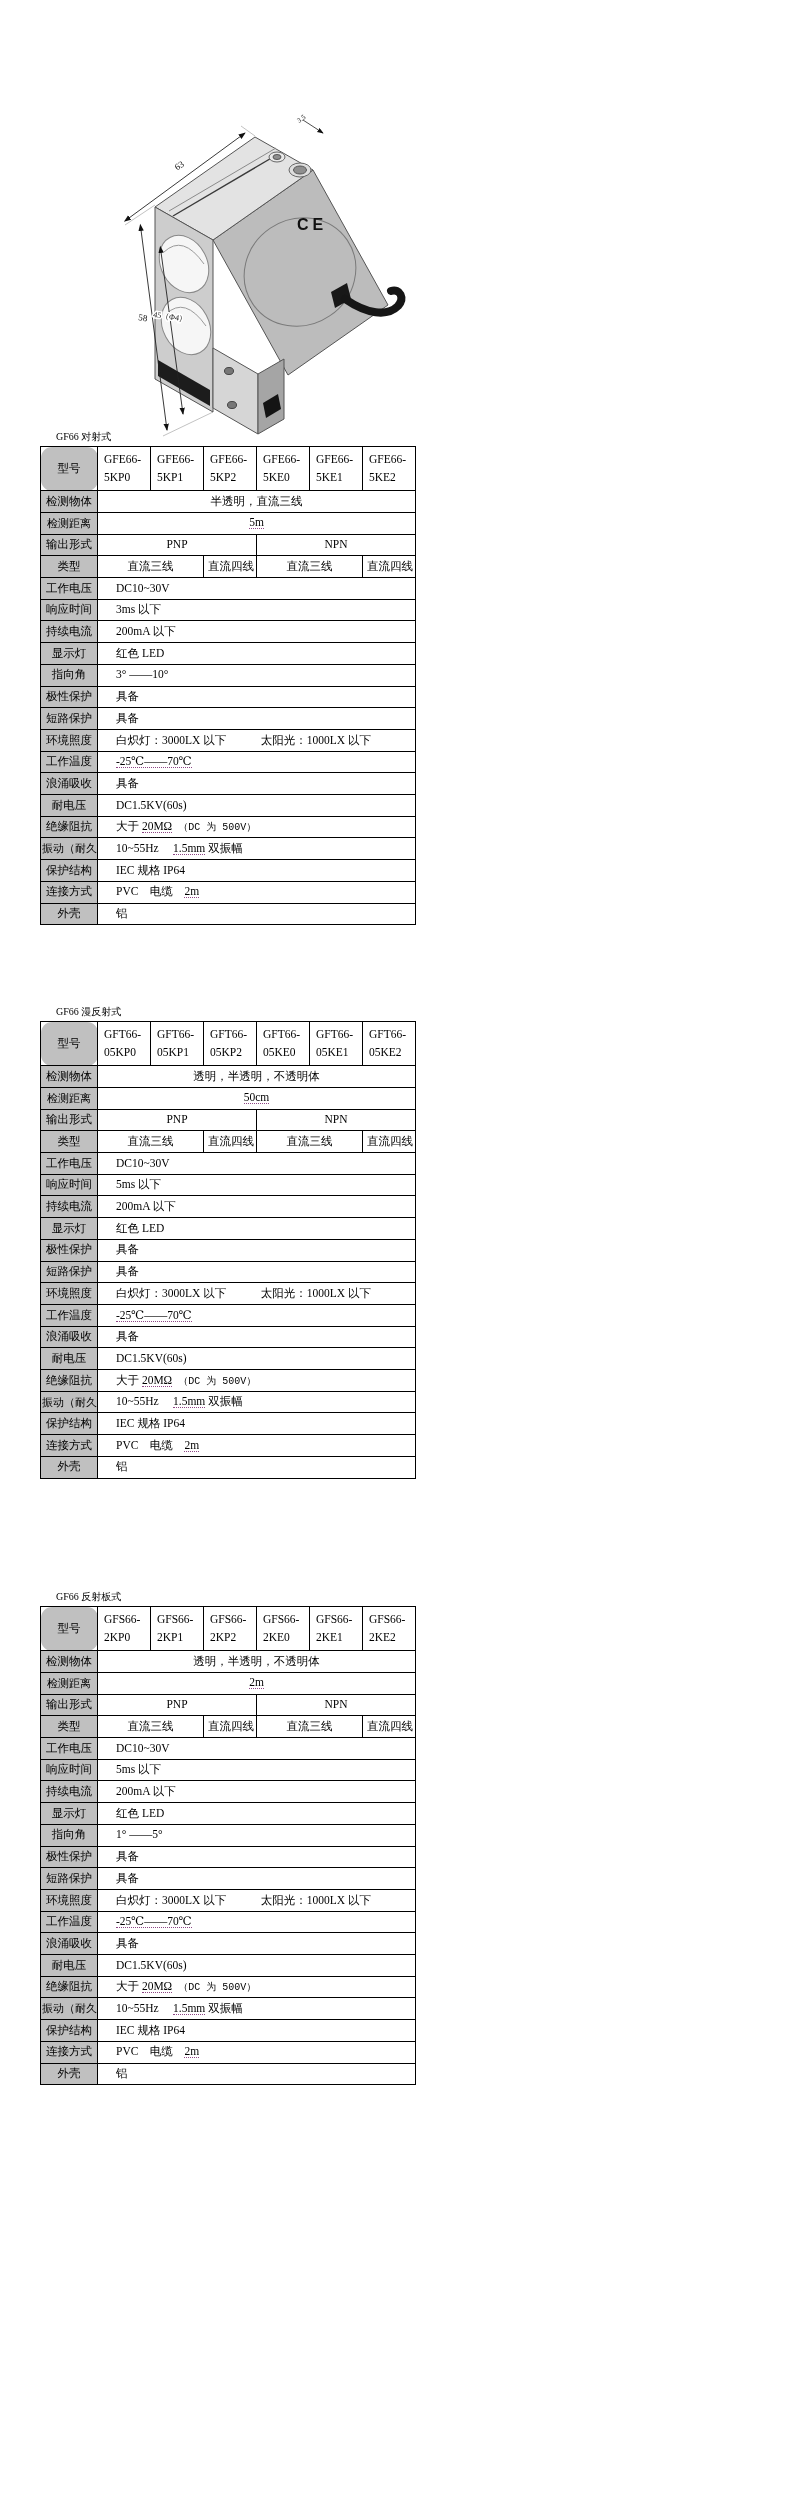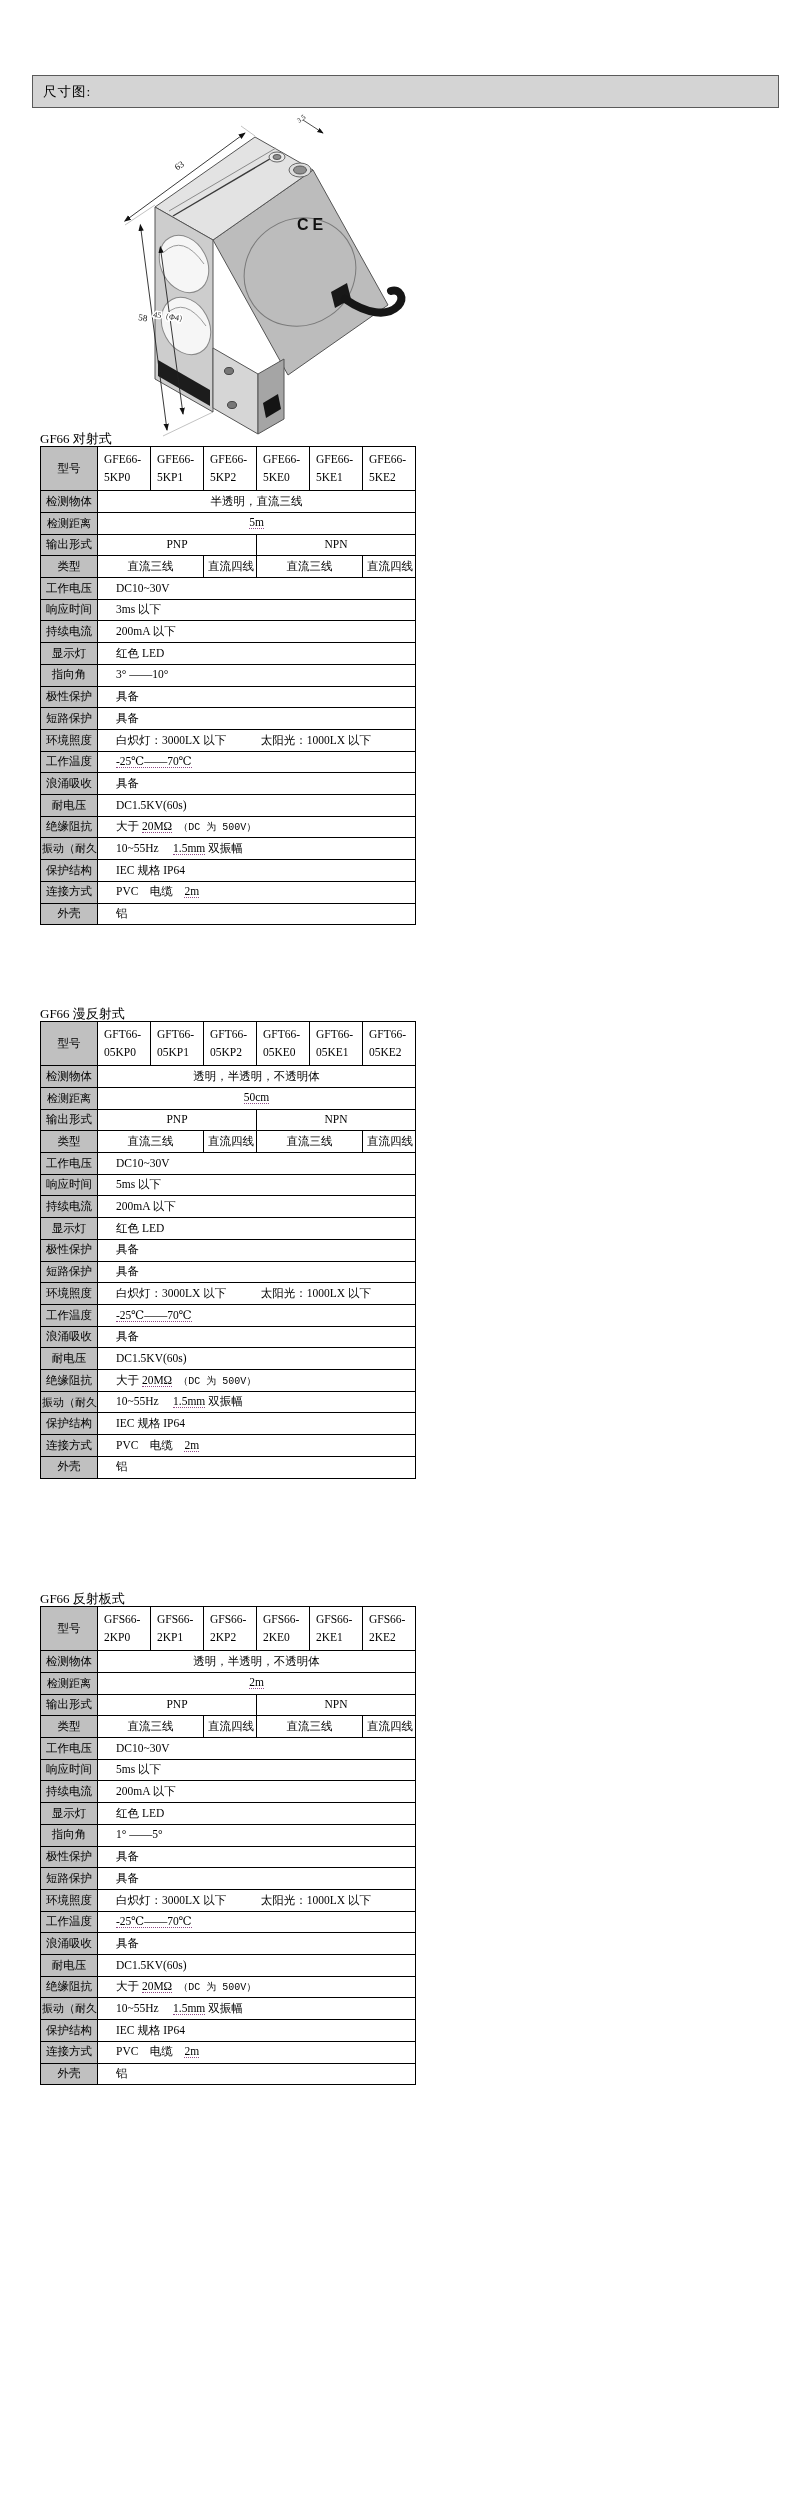--- a/index.html
+++ b/index.html
@@ -12,46 +12,43 @@
     background:#d4d4d4; border:1px solid #5a5a5a;
     display:flex; align-items:center; padding-left:10px; box-sizing:content-box;
     font-size:13.5px; letter-spacing:1px;
   }
   .diagram { position:absolute; left:95px; top:112px; width:320px; height:340px; }
   .ce {
     position:absolute; left:297px; top:216px;
     font-family:"Liberation Sans","DejaVu Sans",sans-serif;
     font-weight:bold; font-size:16px; letter-spacing:4px; color:#111;
   }
-  .tbl-title { position:absolute; left:40px; font-size:13px; }
+  .tbl-title { position:absolute; left:56px; font-size:10px; }
   .tt1 { top:430px; } .tt2 { top:1005px;text-align:center; } .tt3 { top:1590px; }
   .spec { position:absolute; left:40px; border-collapse:collapse; table-layout:fixed; width:375px; }
   .tb1 { top:446px; } .tb2 { top:1021px; } .tb3 { top:1606px; }
   .spec td {
     border:1px solid #000; font-size:11.5px; padding:2.6px 4px;
     white-space:nowrap; overflow:hidden; line-height:1.35; vertical-align:middle;
   }
   .spec td.lbl { background:#c0c0c0; text-align:center; padding:2.6px 1px; }
   .spec td.sm  { font-size:11px; }
-  .spec td.hdr { height:38px; }
+  .spec td.hdr { height:38px;border-radius:11px; }
   .spec td.mdl { height:38px; line-height:1.55; padding-left:6px; }
   .spec td.c { text-align:center; }
   .spec td.l { text-align:left; padding-left:18px; }
   .sq { border-bottom:1px dotted #8e4585; }
   .mono { font-family:Liberation Mono, monospace; font-size:10px; }
   svg text { font-family:"Liberation Serif","DejaVu Serif",serif; fill:#111; }
 </style>
 </head>
 <body>
 
 <div class="canvas">
 
-  <div class="titlebar">
-    <span>尺寸图:</span>
-  </div>
 
   <div class="diagram">
     <svg width="320" height="340" viewBox="0 0 320 340">
       <defs>
         <marker id="ah" markerWidth="9" markerHeight="8" refX="7" refY="3" orient="auto">
           <path d="M0,0 L8,3 L0,6 z" fill="#111"></path>
         </marker>
         <marker id="ahs" markerWidth="9" markerHeight="8" refX="1" refY="3" orient="auto-start-reverse">
           <path d="M0,0 L8,3 L0,6 z" fill="#111"></path>
         </marker>

